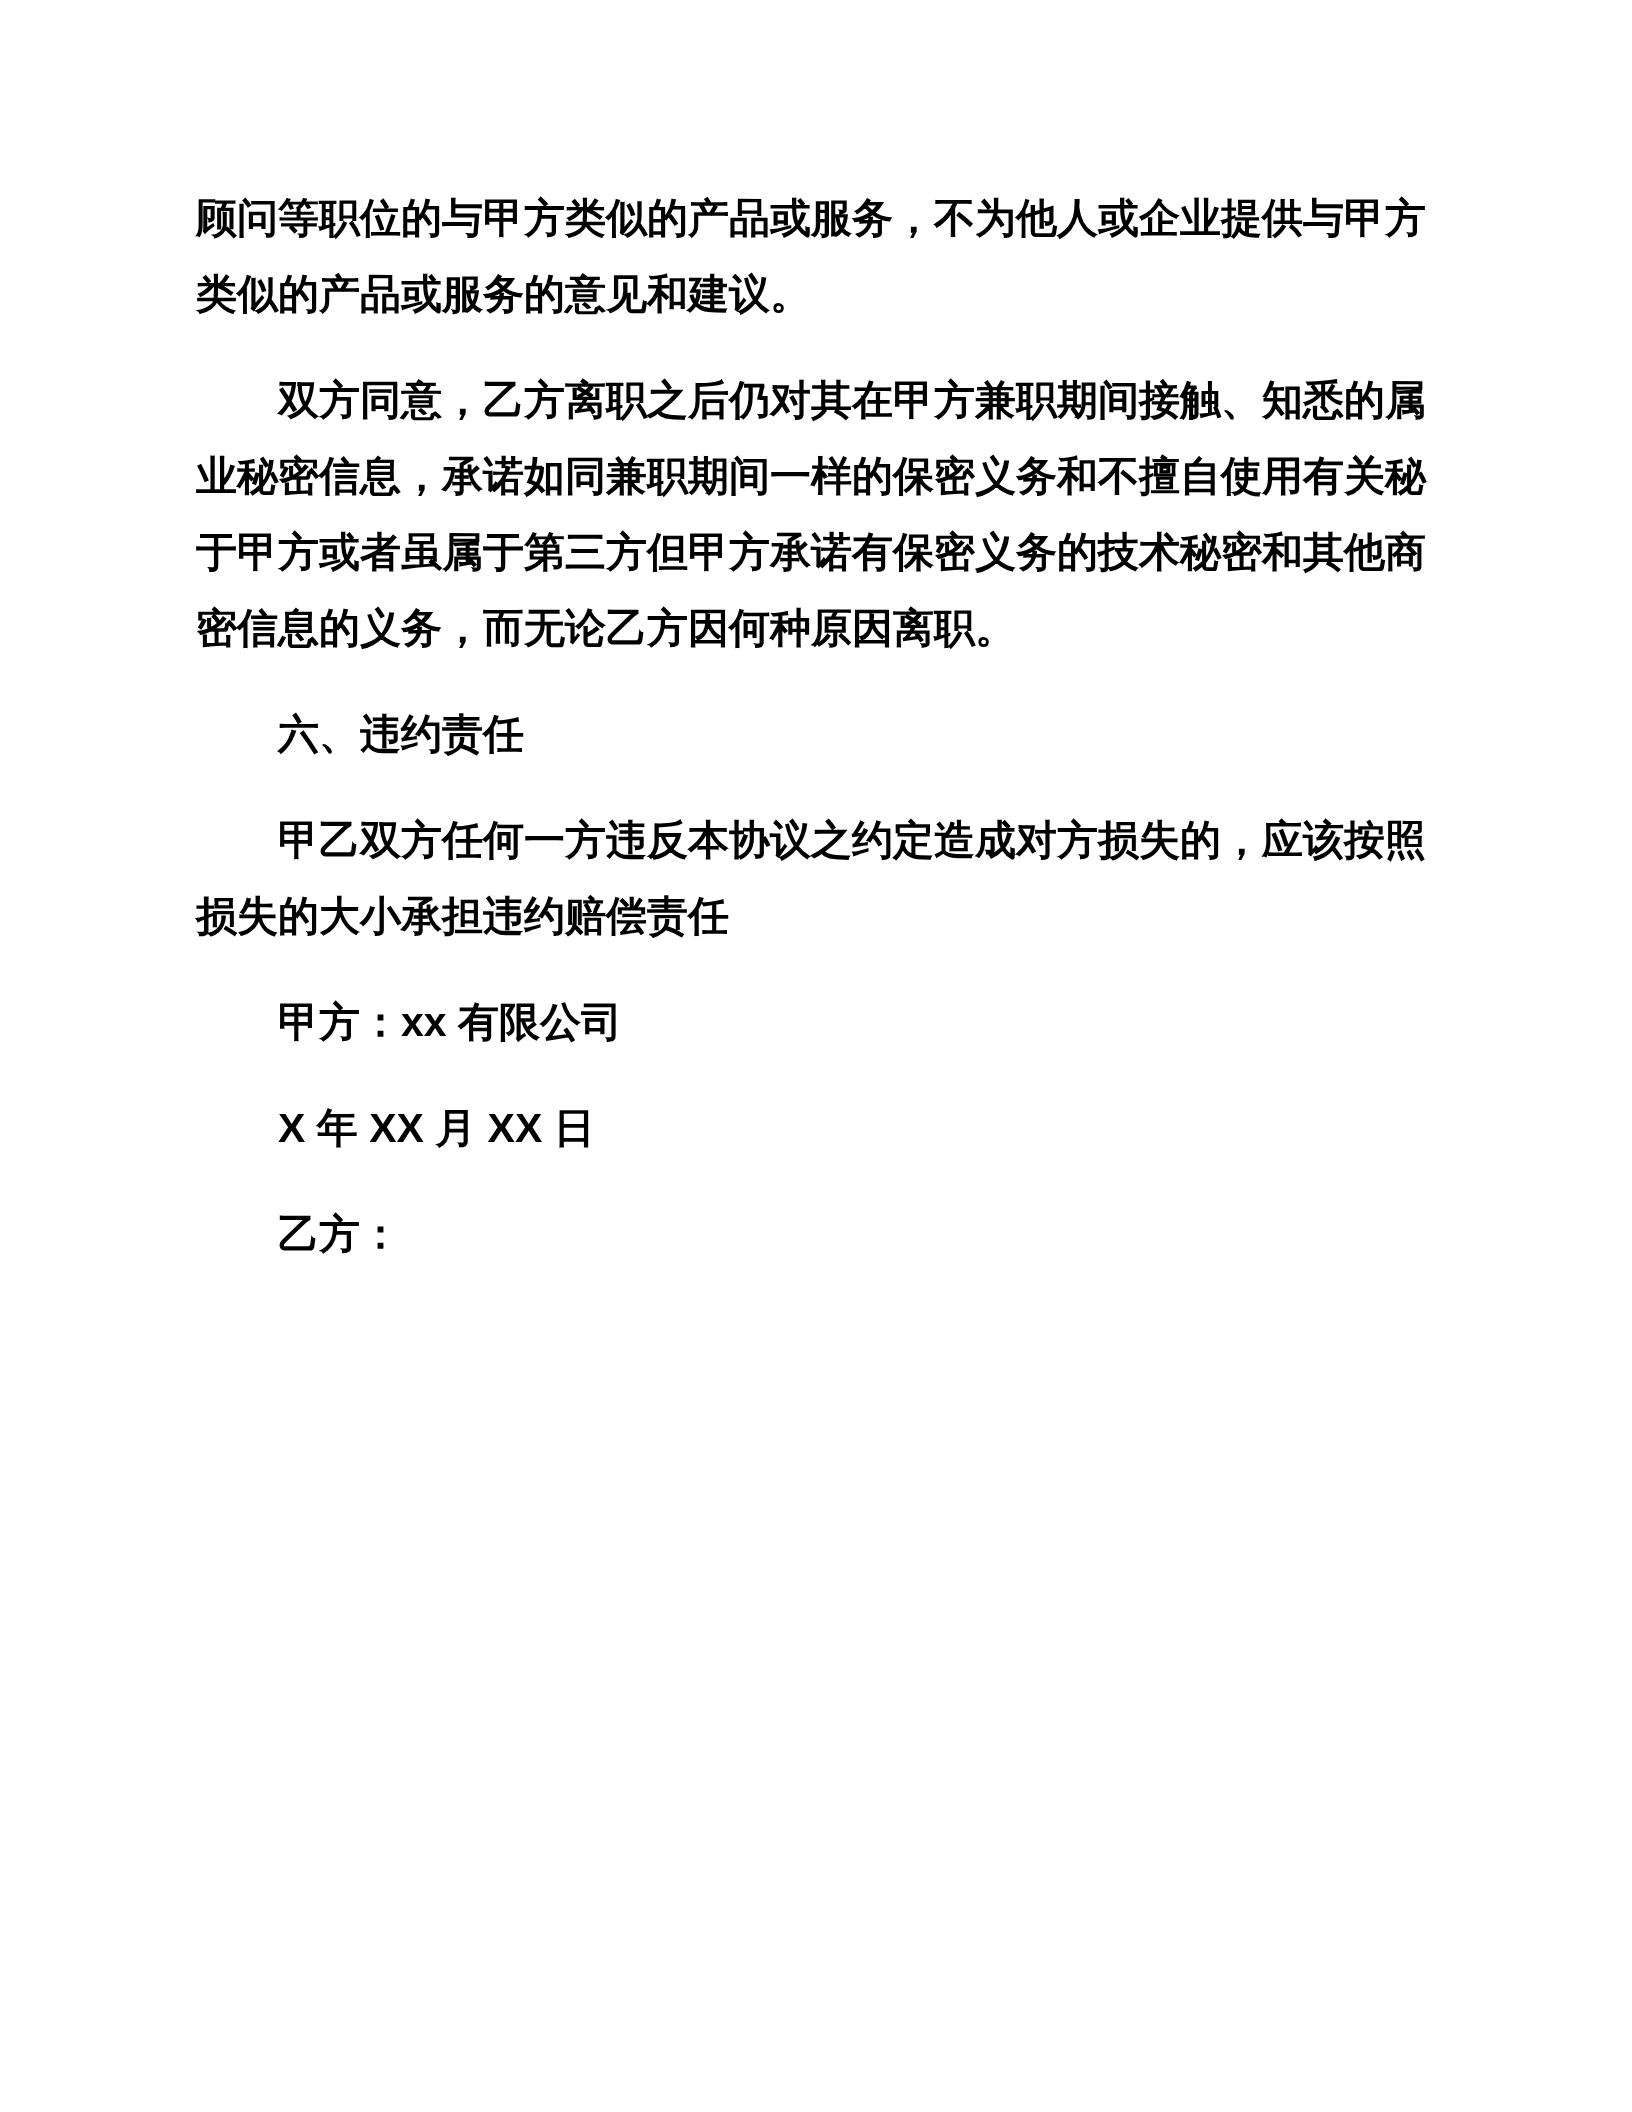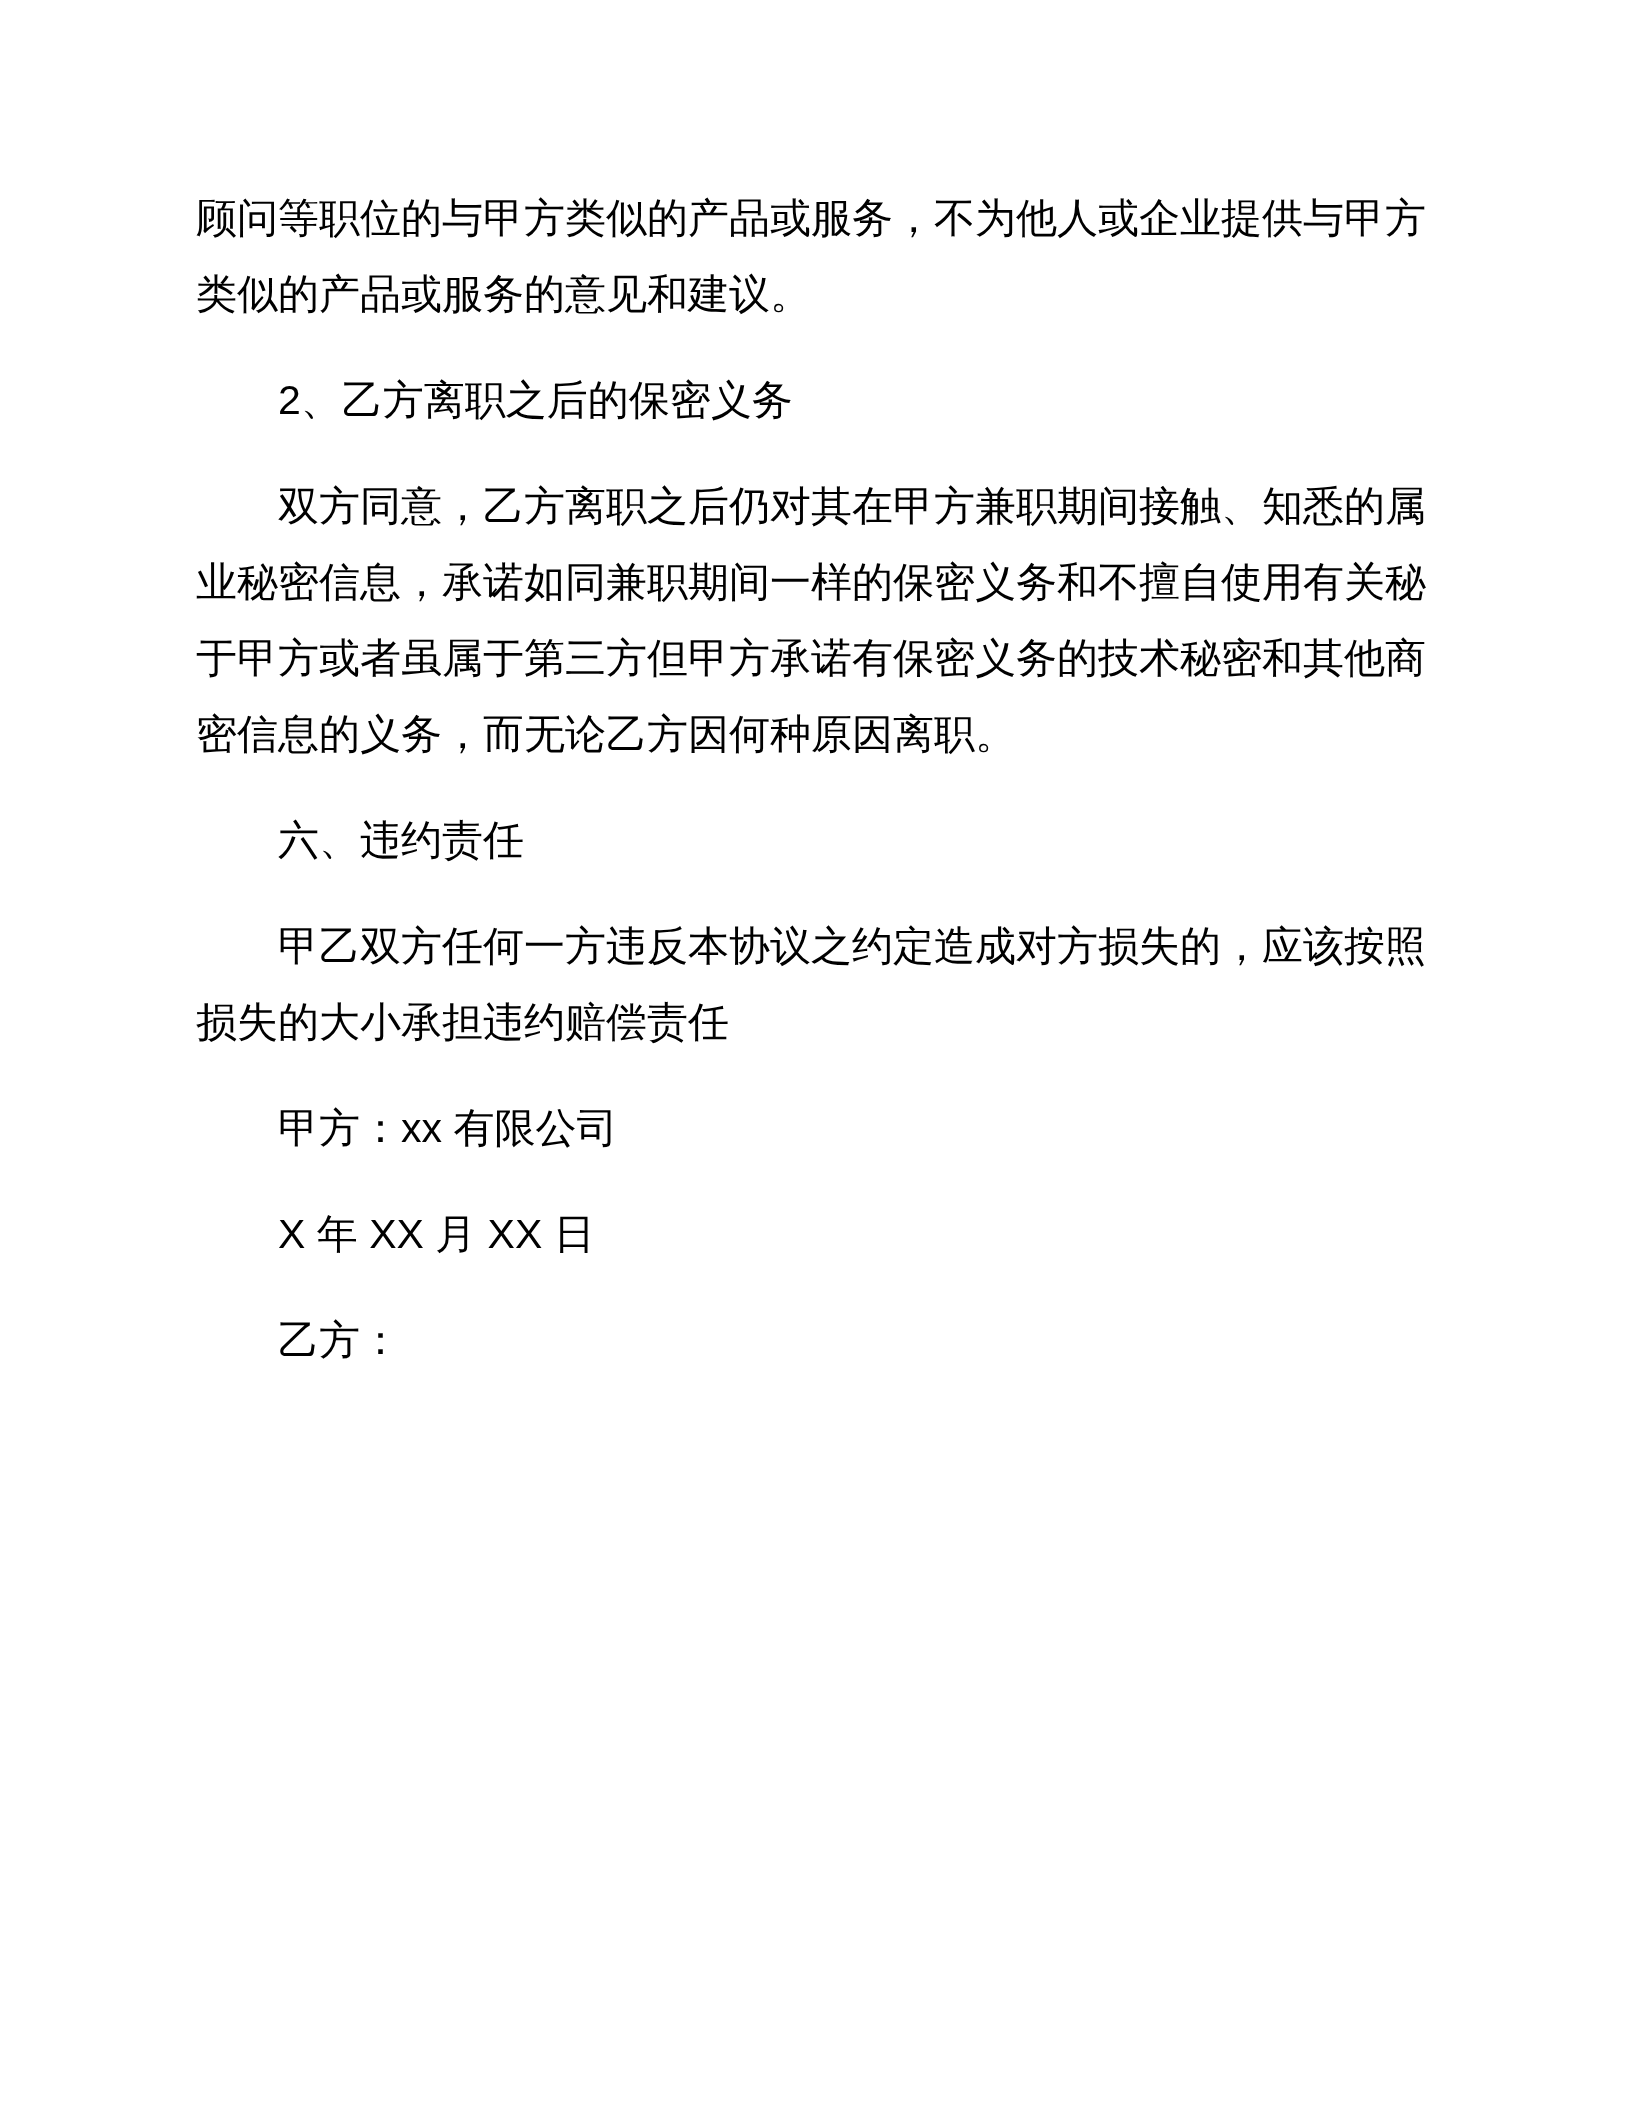--- a/index.html
+++ b/index.html
@@ -18,44 +18,41 @@
     height: 2112px;
     background: #ffffff;
     color: #000000;
     padding: 180px 200px 0 196px;
     overflow: hidden;
   }
   .para {
     margin: 0 0 30px 0;
     font-size: 41px;
     line-height: 76px;
-    font-weight: normal;
+    font-weight: bold;
     letter-spacing: 0;
   }
   .line {
     display: block;
     white-space: nowrap;
   }
   .indent {
     text-indent: 2em;
   }
 </style>
 </head>
 <body>
 
 <div class="page">
 
   <p class="para">
     <span class="line">顾问等职位的与甲方类似的产品或服务，不为他人或企业提供与甲方</span>
     <span class="line">类似的产品或服务的意见和建议。</span>
   </p>
 
-  <p class="para">
-    <span class="line indent">2、乙方离职之后的保密义务</span>
-  </p>
 
   <p class="para">
     <span class="line indent">双方同意，乙方离职之后仍对其在甲方兼职期间接触、知悉的属</span>
     <span class="line">业秘密信息，承诺如同兼职期间一样的保密义务和不擅自使用有关秘</span>
     <span class="line">于甲方或者虽属于第三方但甲方承诺有保密义务的技术秘密和其他商</span>
     <span class="line">密信息的义务，而无论乙方因何种原因离职。</span>
   </p>
 
   <p class="para">
     <span class="line indent">六、违约责任</span>

